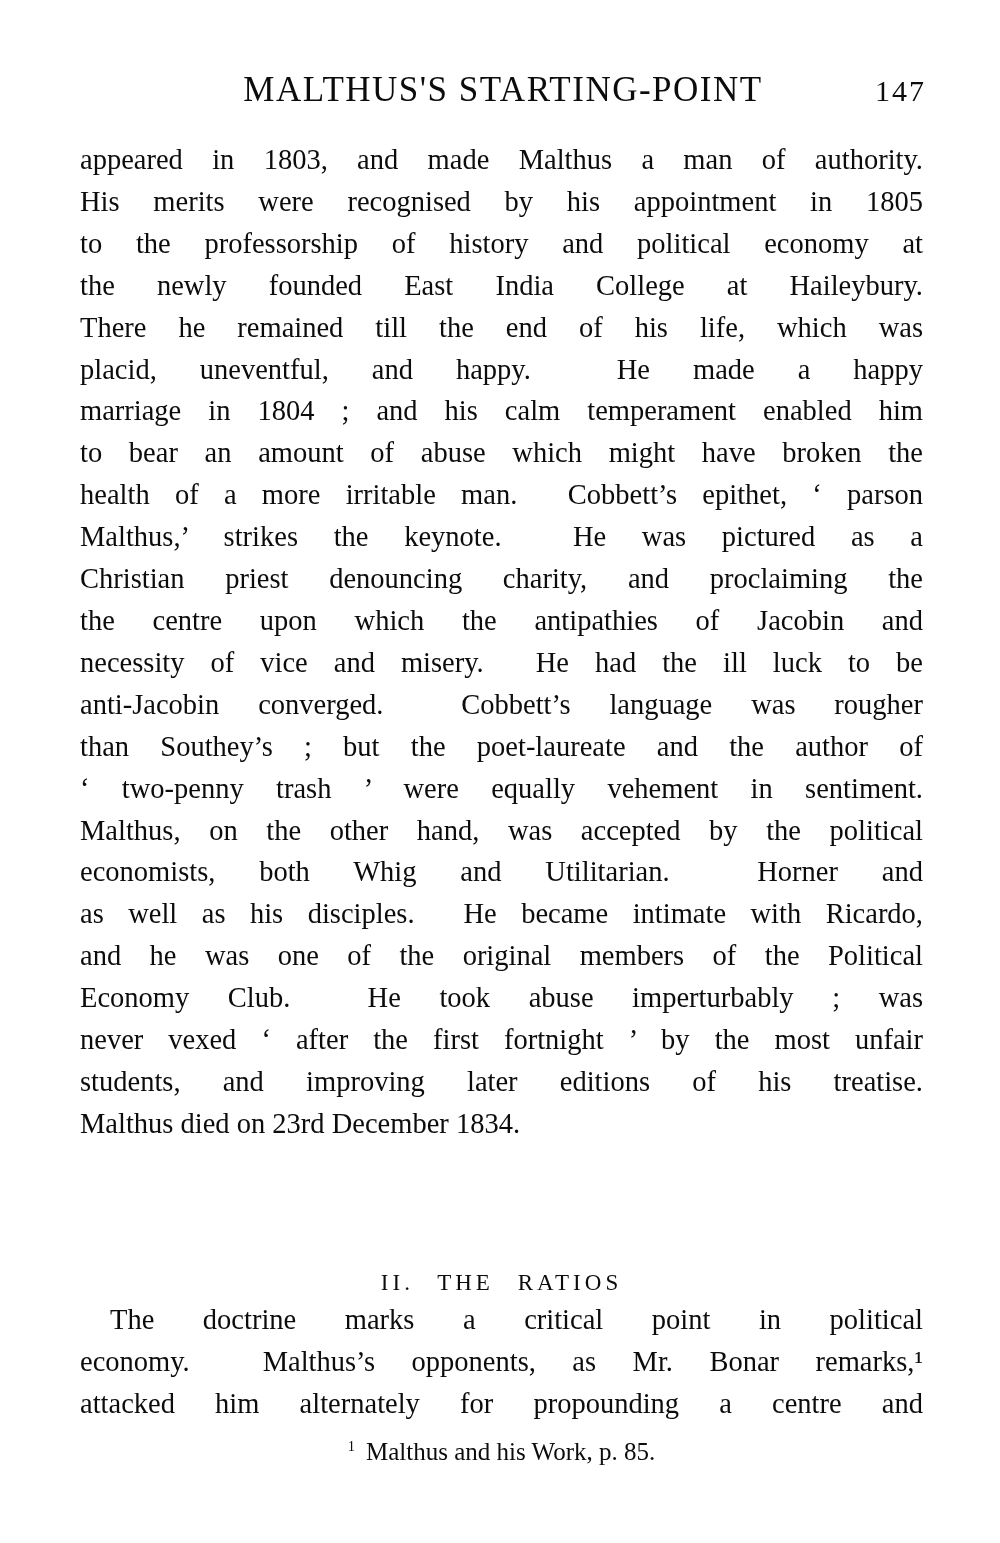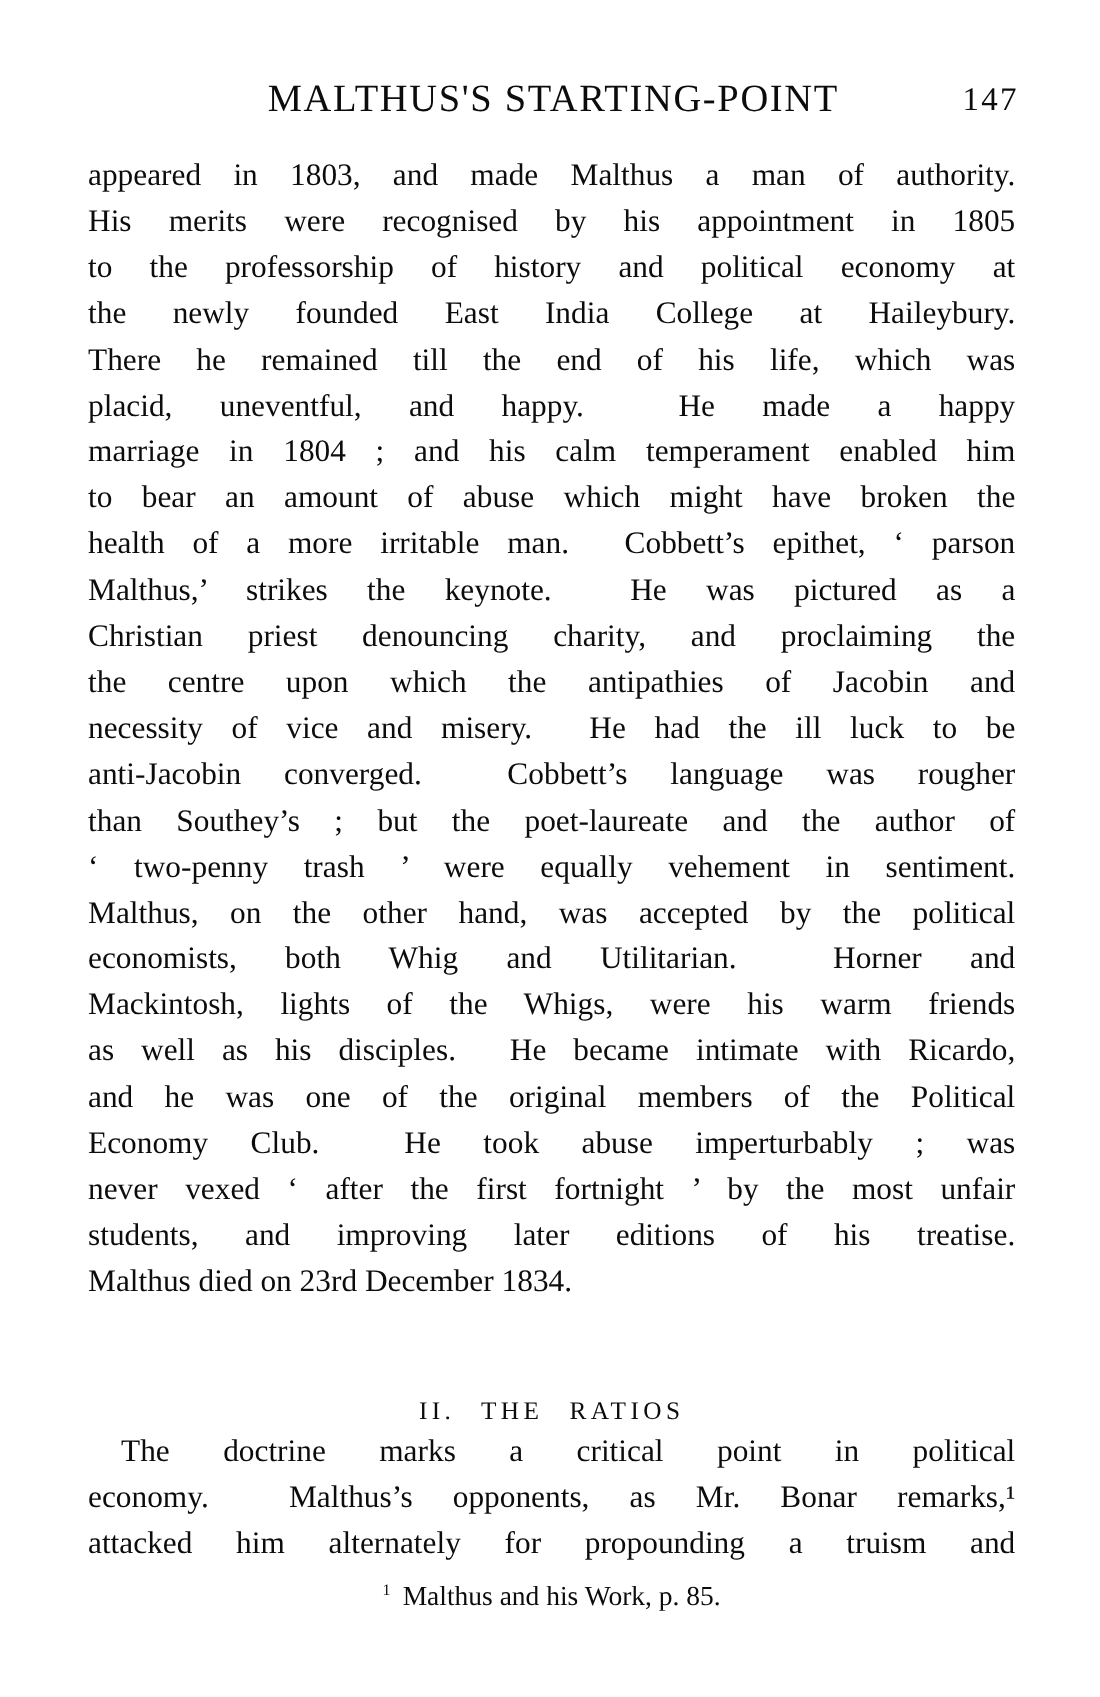--- a/index.html
+++ b/index.html
@@ -113,33 +113,32 @@
       <div class="line">health of a more irritable man.&nbsp; Cobbett’s epithet, ‘&nbsp;parson</div>
       <div class="line">Malthus,’ strikes the keynote.&nbsp; He was pictured as a</div>
       <div class="line">Christian priest denouncing charity, and proclaiming the</div>
       <div class="line">the centre upon which the antipathies of Jacobin and</div>
       <div class="line">necessity of vice and misery.&nbsp; He had the ill luck to be</div>
       <div class="line">anti-Jacobin converged.&nbsp; Cobbett’s language was rougher</div>
       <div class="line">than Southey’s&nbsp;; but the poet-laureate and the author of</div>
       <div class="line">‘&nbsp;two-penny trash&nbsp;’ were equally vehement in sentiment.</div>
       <div class="line">Malthus, on the other hand, was accepted by the political</div>
       <div class="line">economists, both Whig and Utilitarian.&nbsp; Horner and</div>
-      <div class="line">Mackintosh, lights of the Whigs, were his warm friends</div>
       <div class="line">as well as his disciples.&nbsp; He became intimate with Ricardo,</div>
       <div class="line">and he was one of the original members of the Political</div>
       <div class="line">Economy Club.&nbsp; He took abuse imperturbably&nbsp;; was</div>
       <div class="line">never vexed ‘&nbsp;after the first fortnight&nbsp;’ by the most unfair</div>
       <div class="line">students, and improving later editions of his treatise.</div>
       <div class="line endline">Malthus died on 23rd December 1834.</div>
     </div>
 
     <h2 class="section-heading">II. THE RATIOS</h2>
 
     <div class="para para-2">
       <div class="line indent">The doctrine marks a critical point in political</div>
       <div class="line">economy.&nbsp; Malthus’s opponents, as Mr. Bonar remarks,¹</div>
-      <div class="line">attacked him alternately for propounding a truism and</div>
+      <div class="line">attacked him alternately for propounding a centre and</div>
     </div>
 
     <div class="footnote"><span class="fn-marker">1</span><span class="fn-title">Malthus and his Work</span><span class="fn-rest">, p. 85.</span></div>
 
   </main>
 </div>
 
 </body></html>

